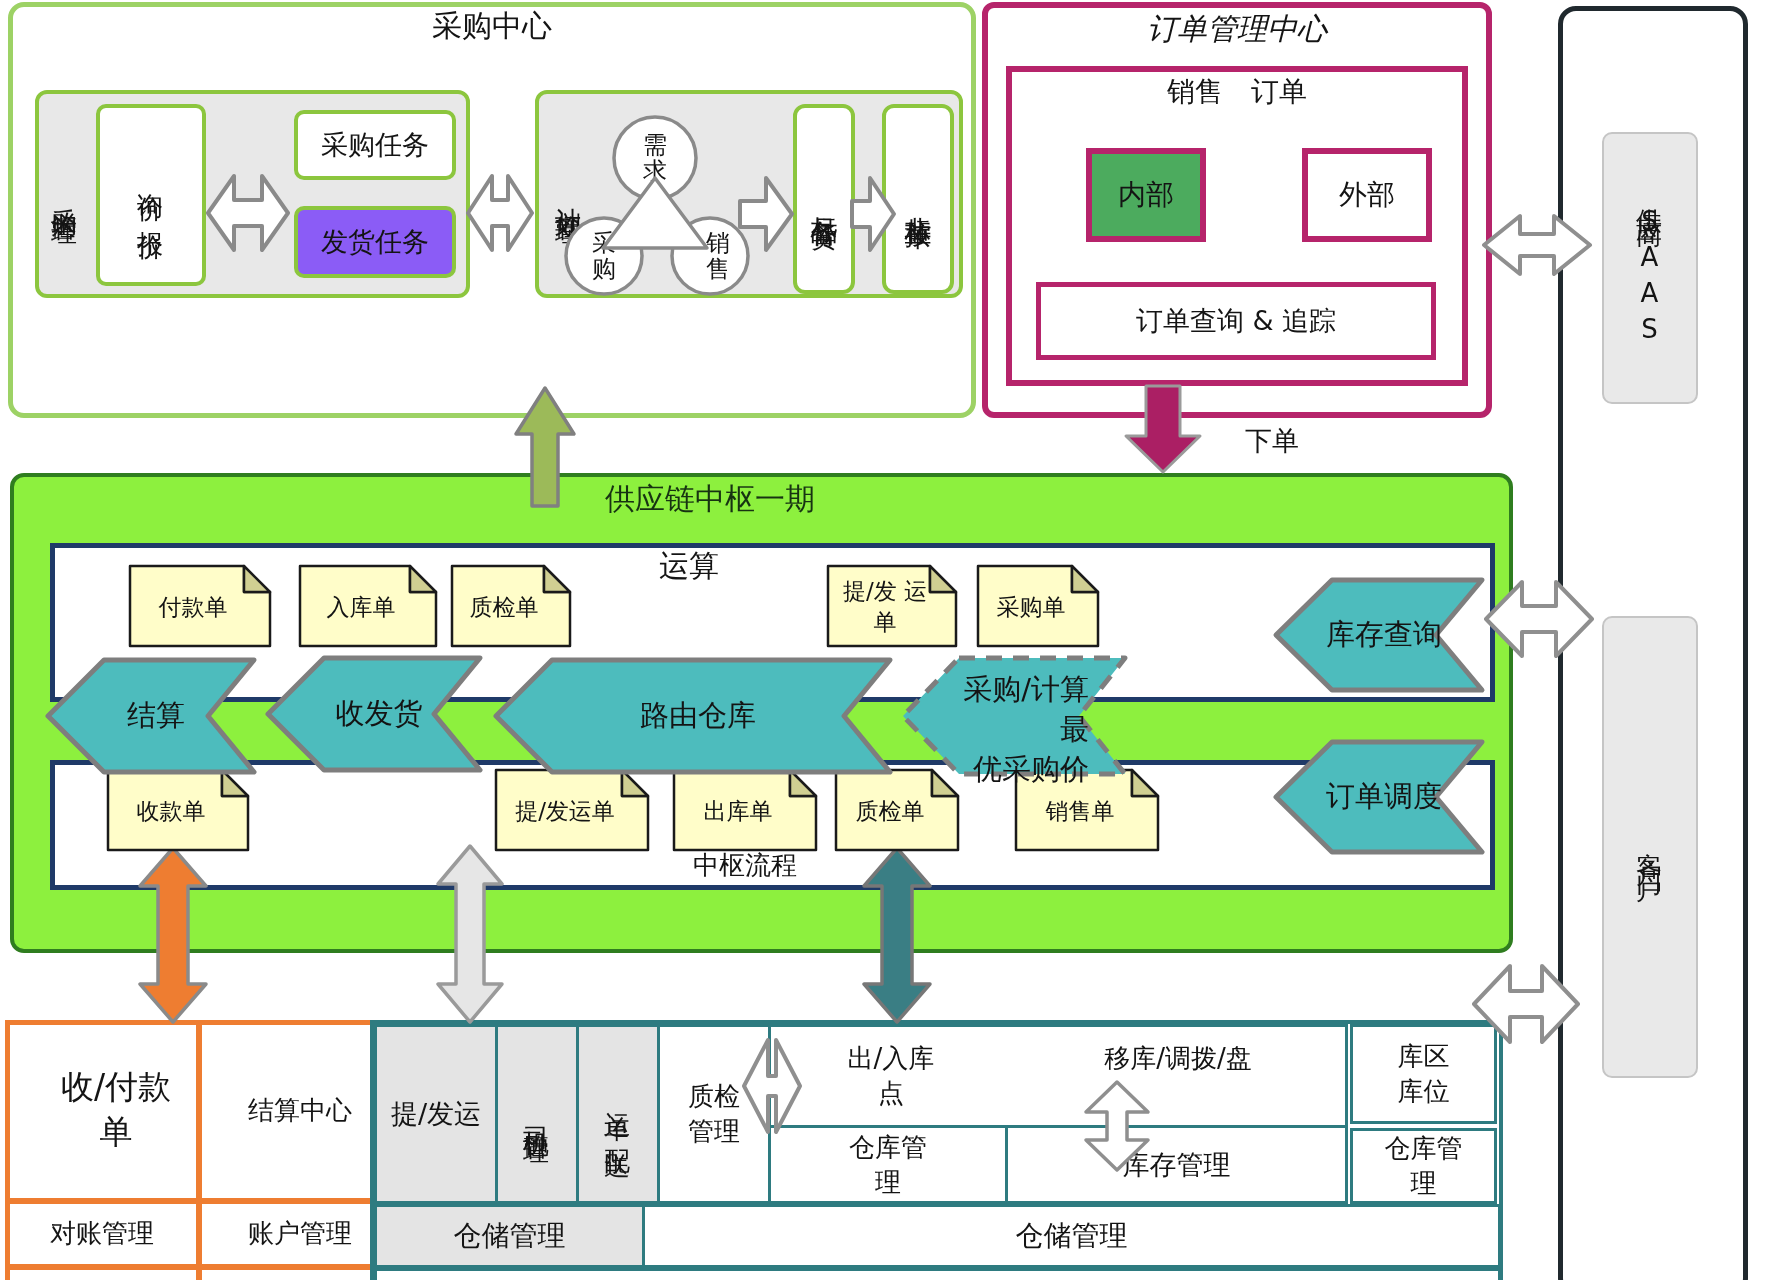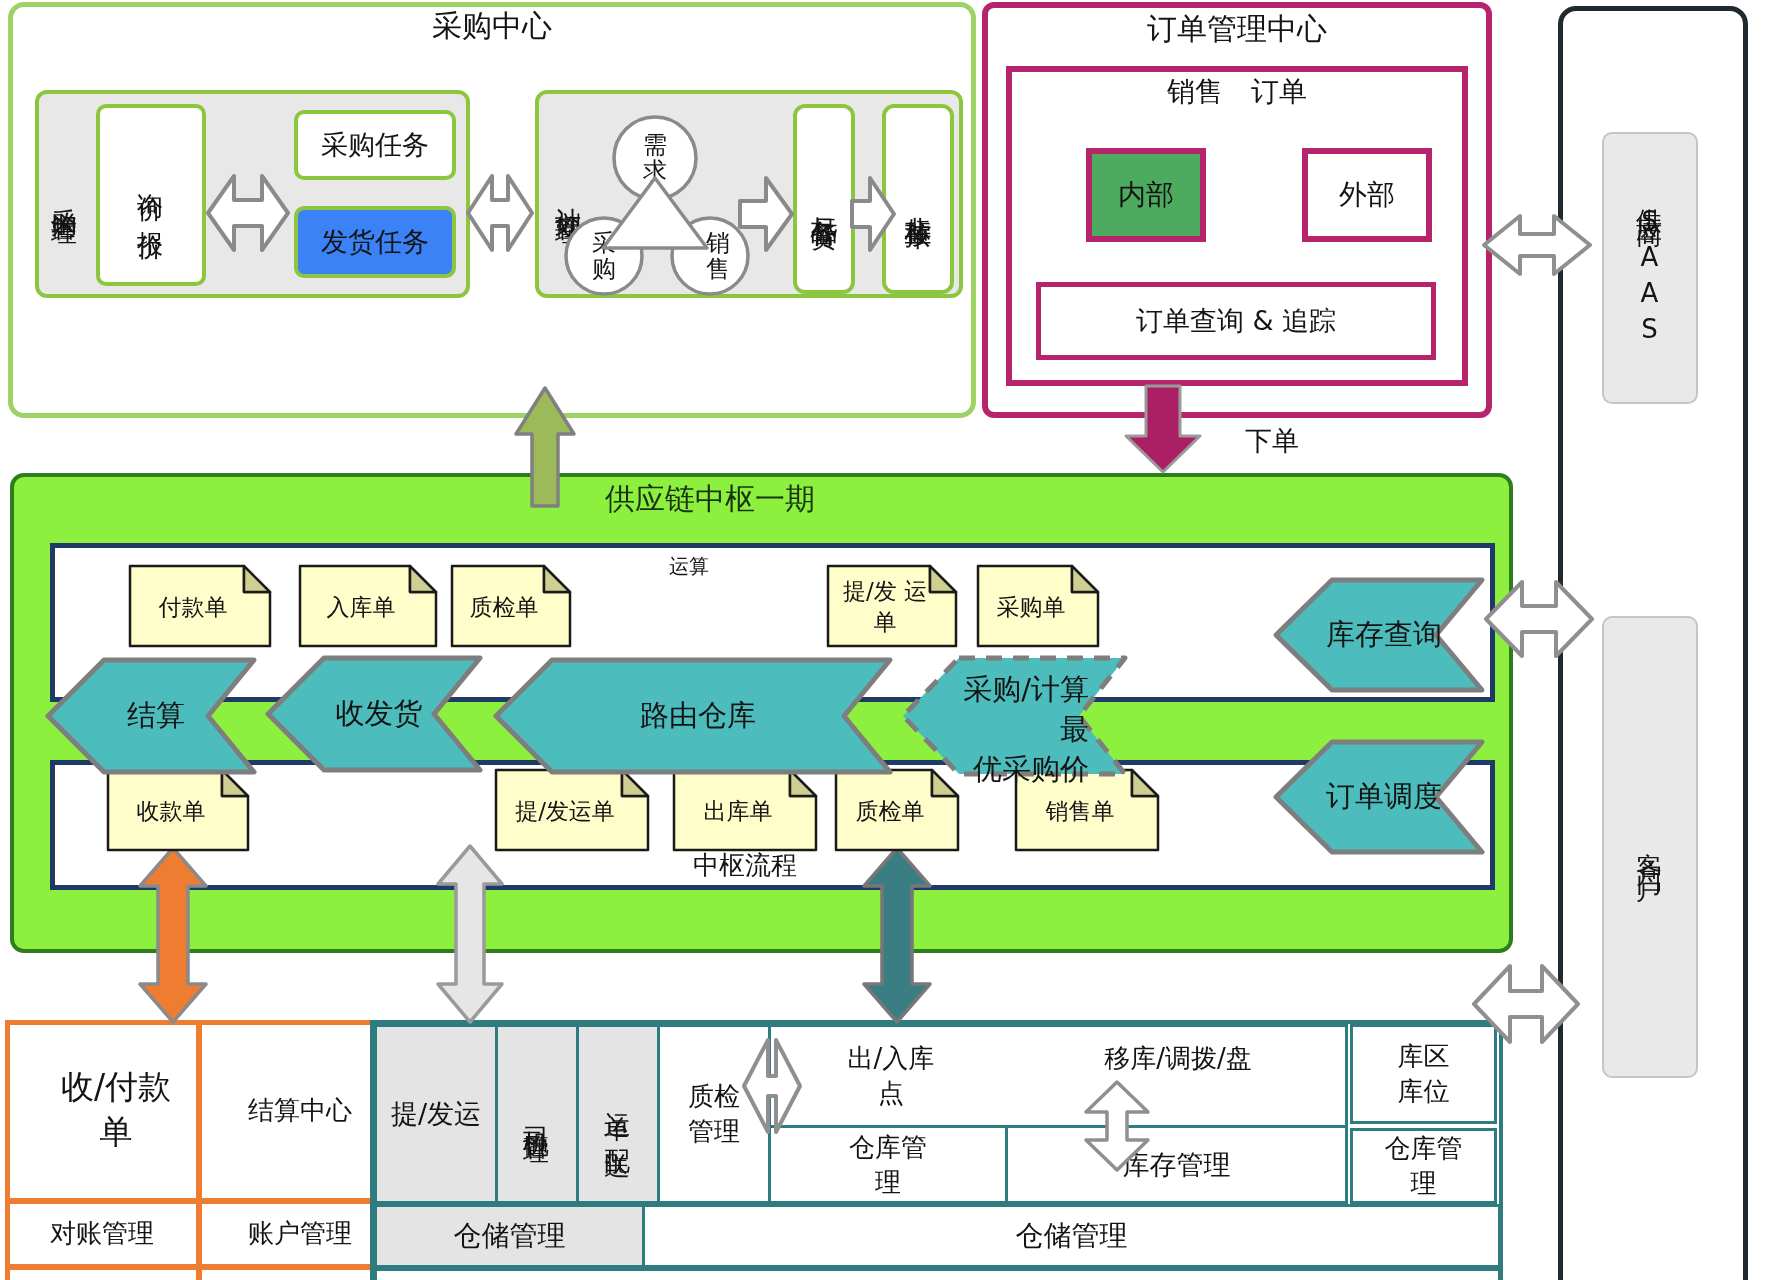--- a/index.html
+++ b/index.html
@@ -10,41 +10,41 @@
   .pre{white-space:pre-line;}
   .vt{writing-mode:vertical-rl;text-orientation:upright;letter-spacing:4px;}
   
   #proc-box{left:8px;top:2px;width:968px;height:416px;border:5px solid #9dd265;border-radius:16px;background:#fff;}
   #proc-title{left:8px;top:8px;width:968px;height:36px;font-size:30px;}
   #proc-grp1{left:35px;top:90px;width:435px;height:208px;background:#e8e8e8;border:4px solid #8cc63e;border-radius:12px;}
   #proc-mgmt{left:42px;top:104px;width:46px;height:182px;font-size:26px;}
   #inq-box{left:96px;top:104px;width:110px;height:182px;background:#fff;border:4px solid #8cc63e;border-radius:10px;}
   #inq-label{left:96px;top:108px;width:110px;height:174px;font-size:26px;}
   #task1{left:294px;top:110px;width:162px;height:70px;background:#fff;border:4px solid #8cc63e;border-radius:10px;font-size:27px;}
-  #task2{left:294px;top:206px;width:162px;height:72px;background:#3b82f6;border:4px solid #8cc63e;border-radius:10px;font-size:27px;font-family:Liberation Serif, serif;}
+  #task2{left:294px;top:206px;width:162px;height:72px;background:#8b5cf6;border:4px solid #8cc63e;border-radius:10px;font-size:27px;font-family:Liberation Serif, serif;}
   #proc-grp2{left:535px;top:90px;width:428px;height:208px;background:#e8e8e8;border:4px solid #8cc63e;border-radius:12px;}
   #plan-label{left:546px;top:104px;width:46px;height:182px;font-size:26px;}
   #stock-box{left:793px;top:104px;width:62px;height:190px;background:#fff;border:4px solid #8cc63e;border-radius:12px;}
   #stock-label{left:793px;top:108px;width:62px;height:182px;font-size:27px;letter-spacing:2px;}
   #nonstd-box{left:882px;top:104px;width:72px;height:190px;background:#fff;border:4px solid #8cc63e;border-radius:12px;}
   #nonstd-label{left:882px;top:108px;width:72px;height:182px;font-size:27px;letter-spacing:2px;}
   
   #order-box{left:982px;top:2px;width:510px;height:416px;border:6px solid #b6246b;border-radius:12px;background:#fff;}
-  #order-title{left:982px;top:10px;width:510px;height:38px;font-size:30px;}
+  #order-title{left:982px;top:10px;width:510px;height:38px;font-size:30px;font-style:italic;}
   #order-inner{left:1006px;top:66px;width:462px;height:320px;border:6px solid #b6246b;background:#fff;}
   #sales-order{left:1006px;top:74px;width:462px;height:36px;font-size:28px;}
   #internal-box{left:1086px;top:148px;width:120px;height:94px;background:#4cab5e;border:6px solid #b6246b;font-size:28px;}
   #external-box{left:1302px;top:148px;width:130px;height:94px;background:#fff;border:6px solid #b6246b;font-size:28px;}
   #query-box{left:1036px;top:282px;width:400px;height:78px;background:#fff;border:5px solid #b6246b;font-size:27px;}
   #place-order{left:1222px;top:424px;width:100px;height:34px;font-size:27px;}
   
   #hub-box{left:10px;top:473px;width:1503px;height:480px;background:#8df03e;border:4px solid #2f7d1f;border-radius:14px;}
   #hub-title{left:60px;top:481px;width:1300px;height:36px;font-size:30px;color:#173312;}
   #navy1{left:50px;top:543px;width:1445px;height:159px;background:#fff;border:5px solid #1f3a68;}
-  #compute-label{left:50px;top:549px;width:1264px;height:34px;font-size:20px;padding-left:14px;}
+  #compute-label{left:50px;top:549px;width:1264px;height:34px;font-size:30px;padding-left:14px;}
   #navy2{left:50px;top:760px;width:1445px;height:130px;background:#fff;border:5px solid #1f3a68;}
   #flow-label{left:560px;top:848px;width:370px;height:34px;font-size:26px;}
   
   #black-box{left:1558px;top:6px;width:190px;height:1290px;border:5px solid #20292e;border-radius:18px;background:#fff;}
   #saas-box{left:1602px;top:132px;width:96px;height:272px;background:#e9e9e9;border:2px solid #c5c5c5;border-radius:10px;}
   #saas-label{left:1602px;top:140px;width:96px;height:258px;font-size:26px;letter-spacing:6px;}
   #portal-box{left:1602px;top:616px;width:96px;height:462px;background:#e9e9e9;border:2px solid #c5c5c5;border-radius:10px;}
   #portal-label{left:1602px;top:624px;width:96px;height:446px;font-size:26px;letter-spacing:8px;}
   
   #settle-box{left:5px;top:1020px;width:396px;height:272px;border:5px solid #ee7d31;background:#fff;}

